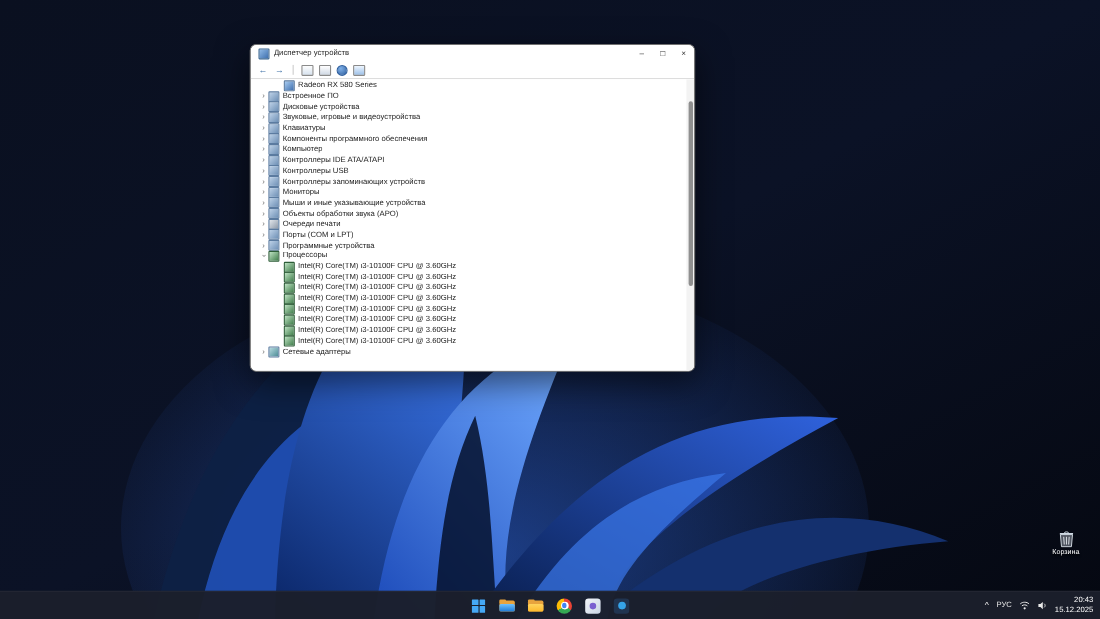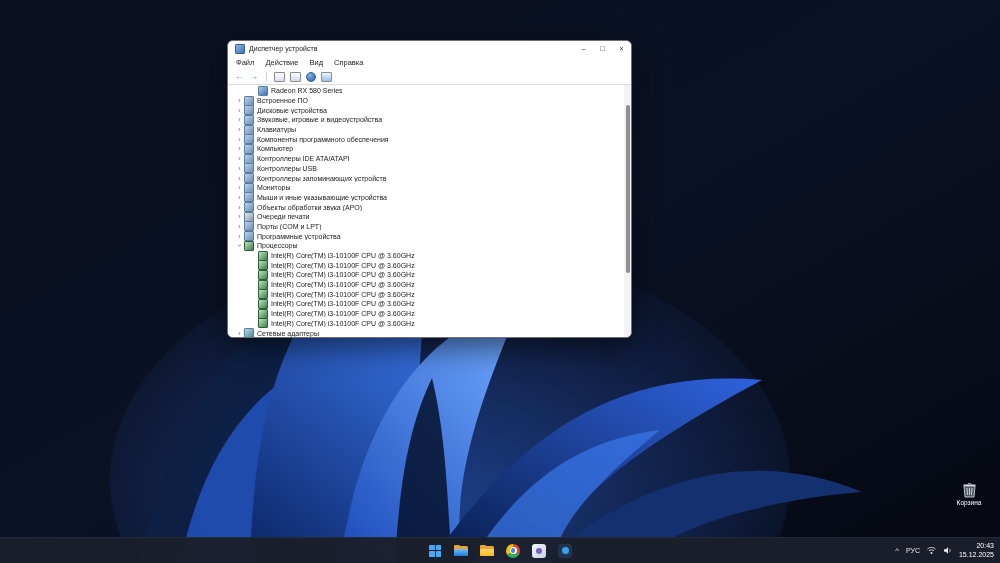--- a/index.html
+++ b/index.html
@@ -147,26 +147,20 @@
   <div class="window">
     <div class="titlebar">
       <span class="app-icon"></span>
       <span class="title">Диспетчер устройств</span>
       <div class="controls">
         <span class="ctrl">–</span>
         <span class="ctrl">□</span>
         <span class="ctrl">×</span>
       </div>
     </div>
-    <div class="menubar">
-        <span class="menu-item">Файл</span>
-        <span class="menu-item">Действие</span>
-        <span class="menu-item">Вид</span>
-        <span class="menu-item">Справка</span>
-      </div>
     <div class="toolbar">
       <span class="tb-glyph">←</span>
       <span class="tb-glyph">→</span>
       <span class="tb-sep"></span>
       <span class="tb-icon"></span>
       <span class="tb-icon props"></span>
       <span class="tb-icon help"></span>
       <span class="tb-icon scan"></span>
     </div>
     <div class="treearea">

